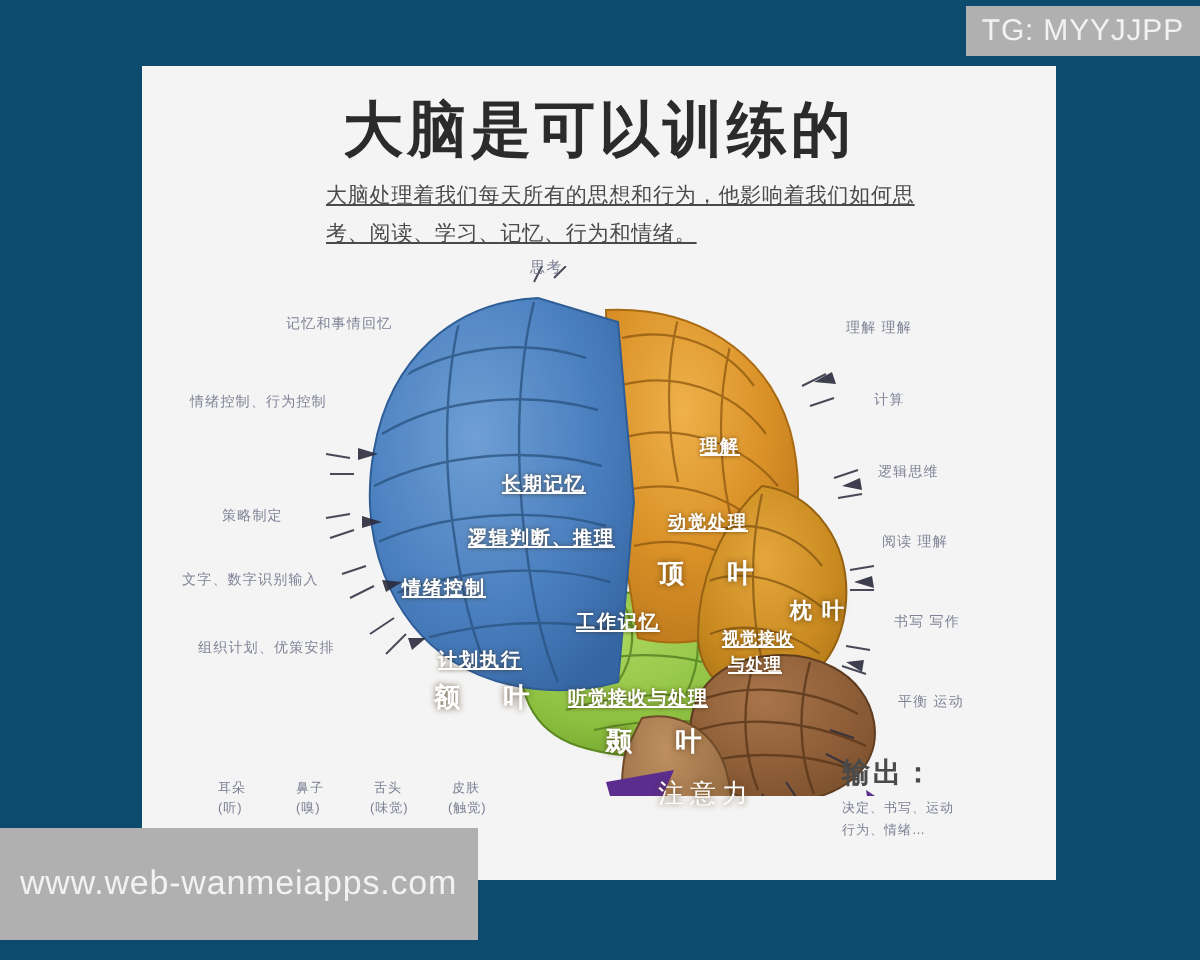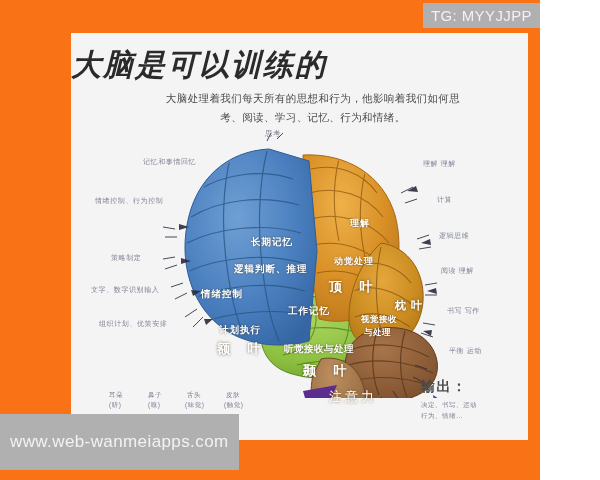--- a/index.html
+++ b/index.html
@@ -3,21 +3,21 @@
 <meta charset="utf-8">
 <style>
   html,body{margin:0;padding:0;}
   body{
     width:600px;height:480px;
     background:#ffffff;
     font-family:"Liberation Sans","DejaVu Sans",sans-serif;
     overflow:hidden;
     position:relative;
   }
-  #stage{position:absolute;left:0;top:0;width:540px;height:480px;background:#f97316;}
+  #stage{position:absolute;left:0;top:0;width:600px;height:480px;background:#0c4a6e;}
 
   
   .wm{
     position:absolute;
     background:#b0b0b0;
     color:#f2f2f2;
     font-size:15px;
     letter-spacing:.4px;
     display:flex;align-items:center;
     padding:0 8px;
@@ -29,54 +29,56 @@
   
   #card{
     position:absolute;left:71px;top:33px;width:457px;height:407px;
     background:#f4f4f4;
     overflow:hidden;
   }
 
   
   #title{
     position:absolute;left:0;top:12px;width:457px;
-    text-align:left;
+    text-align:center;
     font-size:30px;
     font-weight:700;
     color:#2b2b2b;
     letter-spacing:2px;
-    font-style:italic;
   }
   #subtitle{
     position:absolute;left:92px;top:56px;width:300px;
     font-size:10.5px;
     line-height:19px;
     color:#4a4a4a;
     letter-spacing:.4px;
-    text-align:center;
+    text-align:left;
+    text-decoration:underline;
   }
 
   
   #brain{position:absolute;left:0;top:100px;width:457px;height:265px;}
 
   .lobelabel{
     position:absolute;
     color:#ffffff;
     font-weight:700;
     text-shadow:0 0 2px rgba(60,40,10,.65);
     white-space:nowrap;
     pointer-events:none;
+    text-decoration:underline;
   }
   .lobename{
     position:absolute;
     color:#ffffff;
     font-weight:700;
     letter-spacing:7px;
     text-shadow:0 0 3px rgba(60,40,10,.7);
     white-space:nowrap;
+    font-family:Liberation Mono, monospace;
   }
   .sidelabel{
     position:absolute;
     color:#6b6f86;
     font-size:7px;
     letter-spacing:.6px;
     white-space:nowrap;
     filter:blur(.35px);
     opacity:.85;
   }

